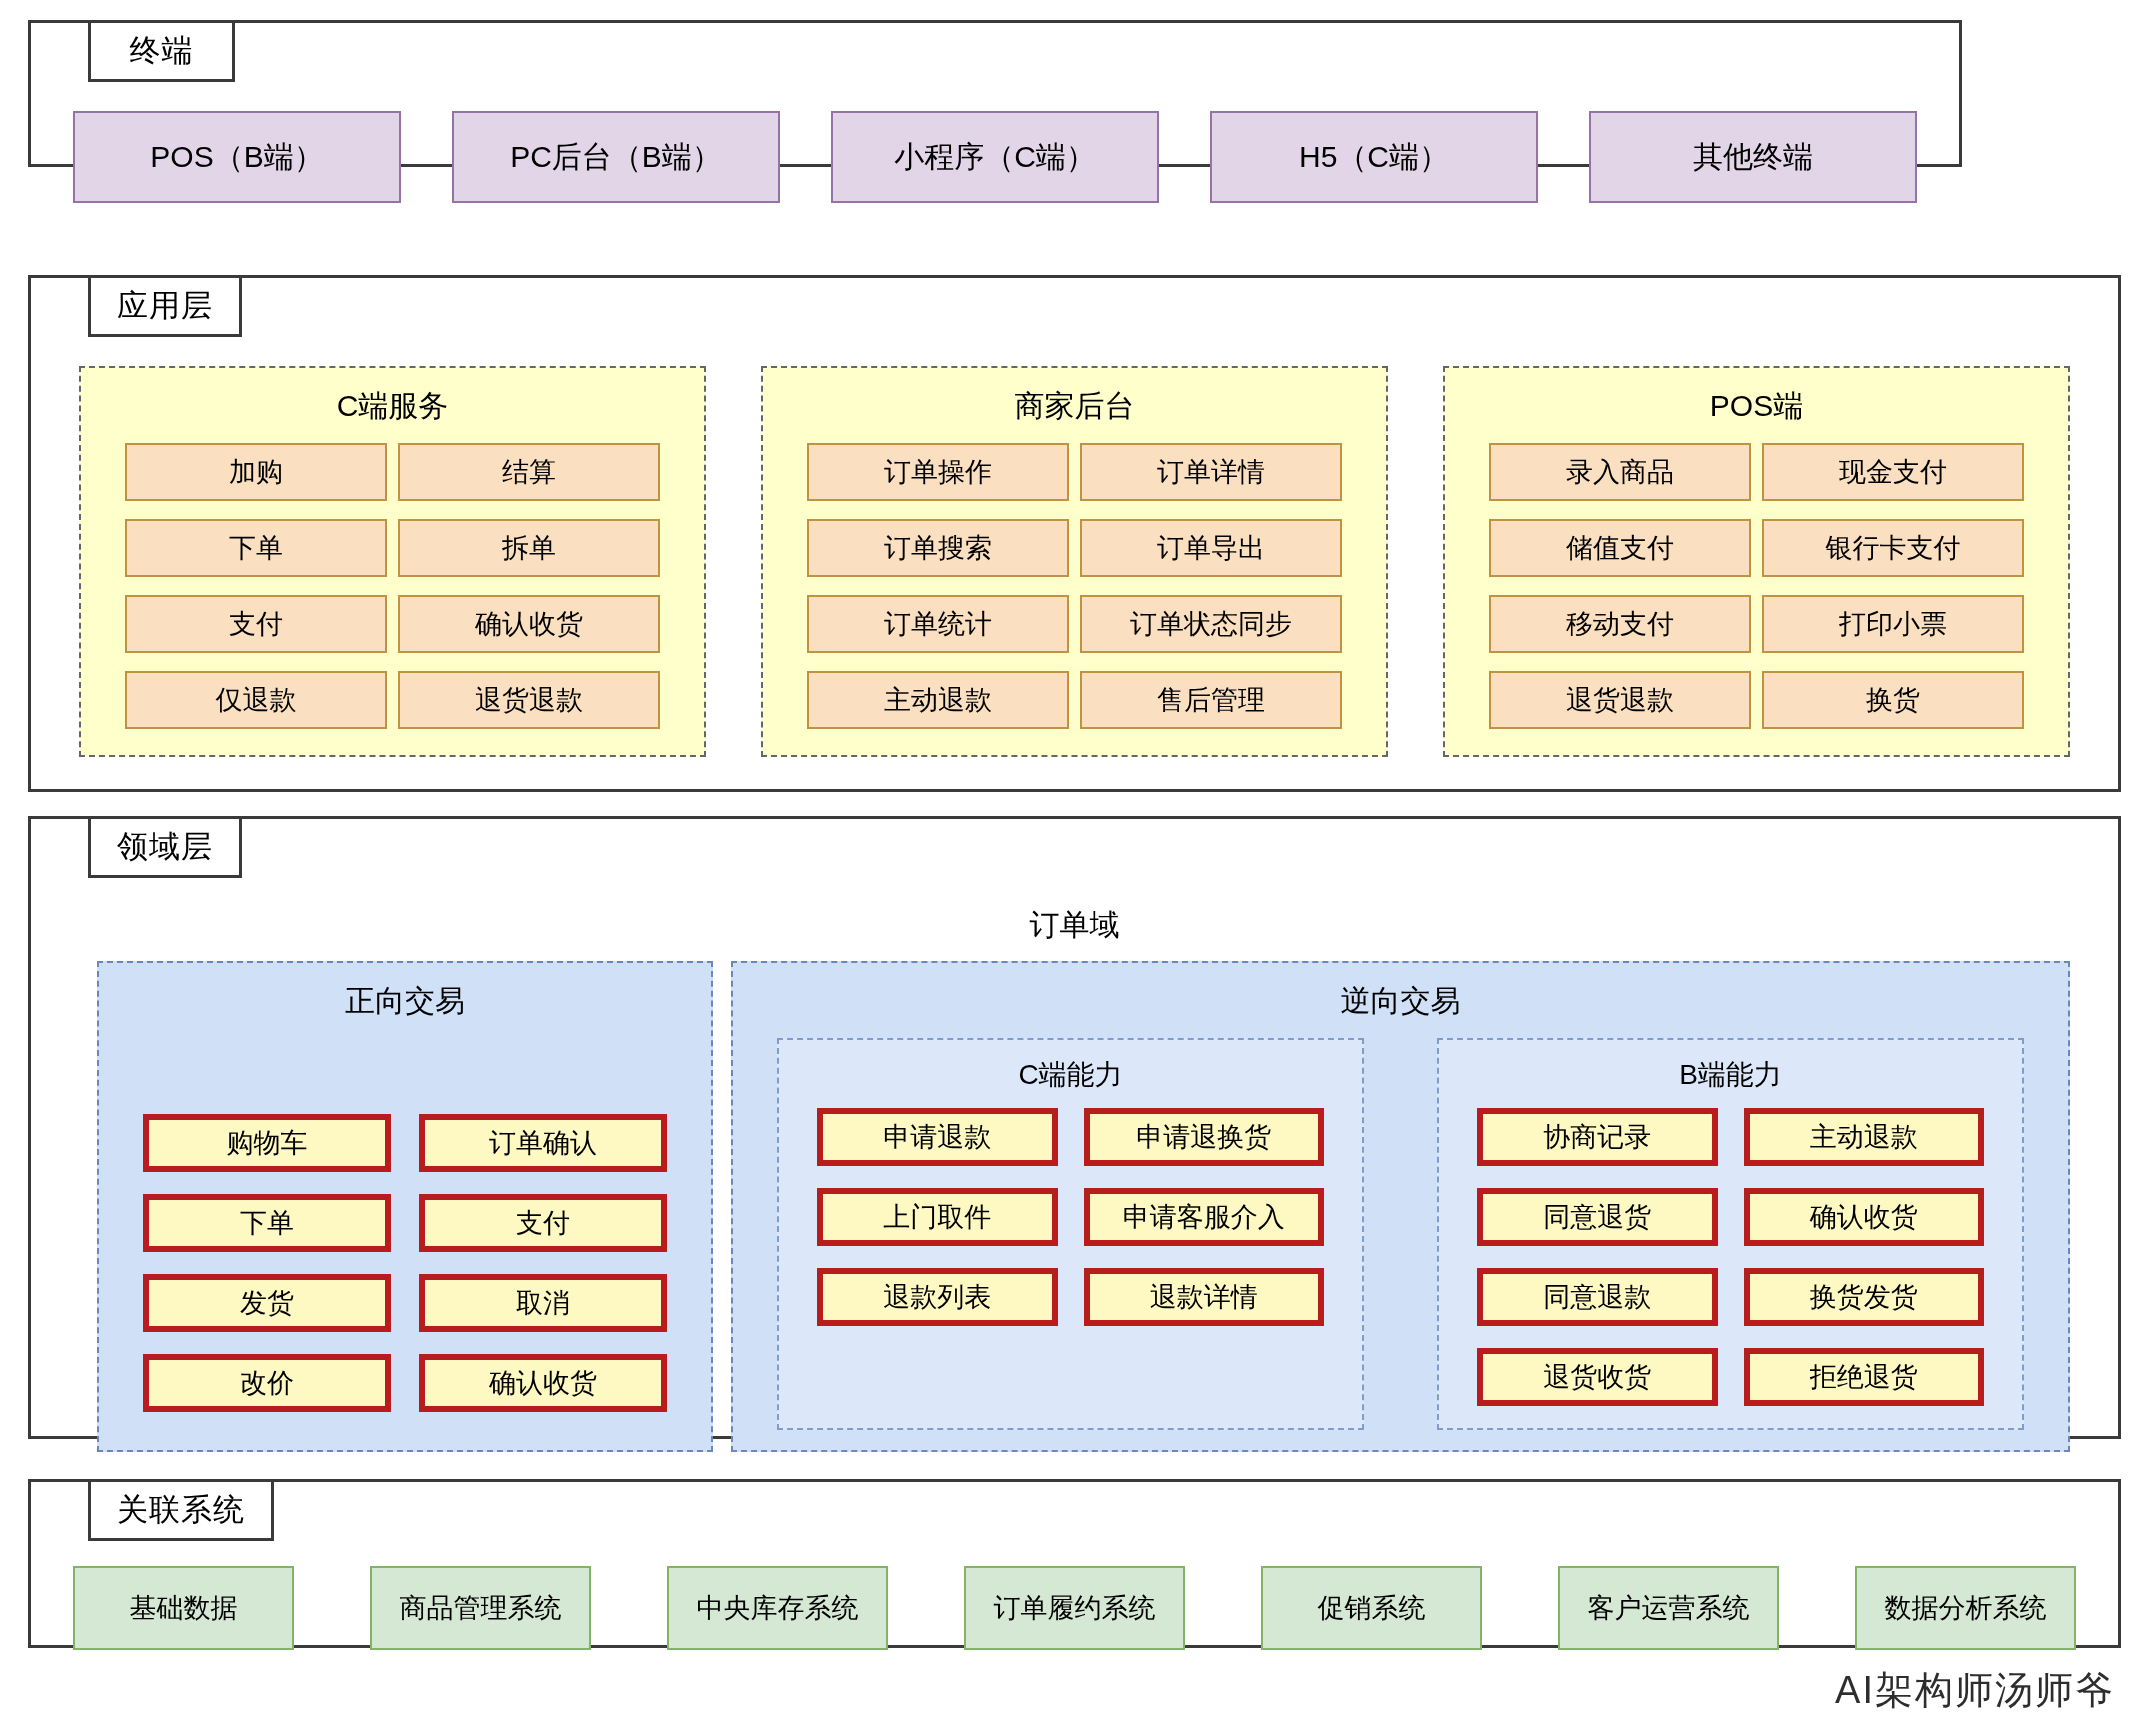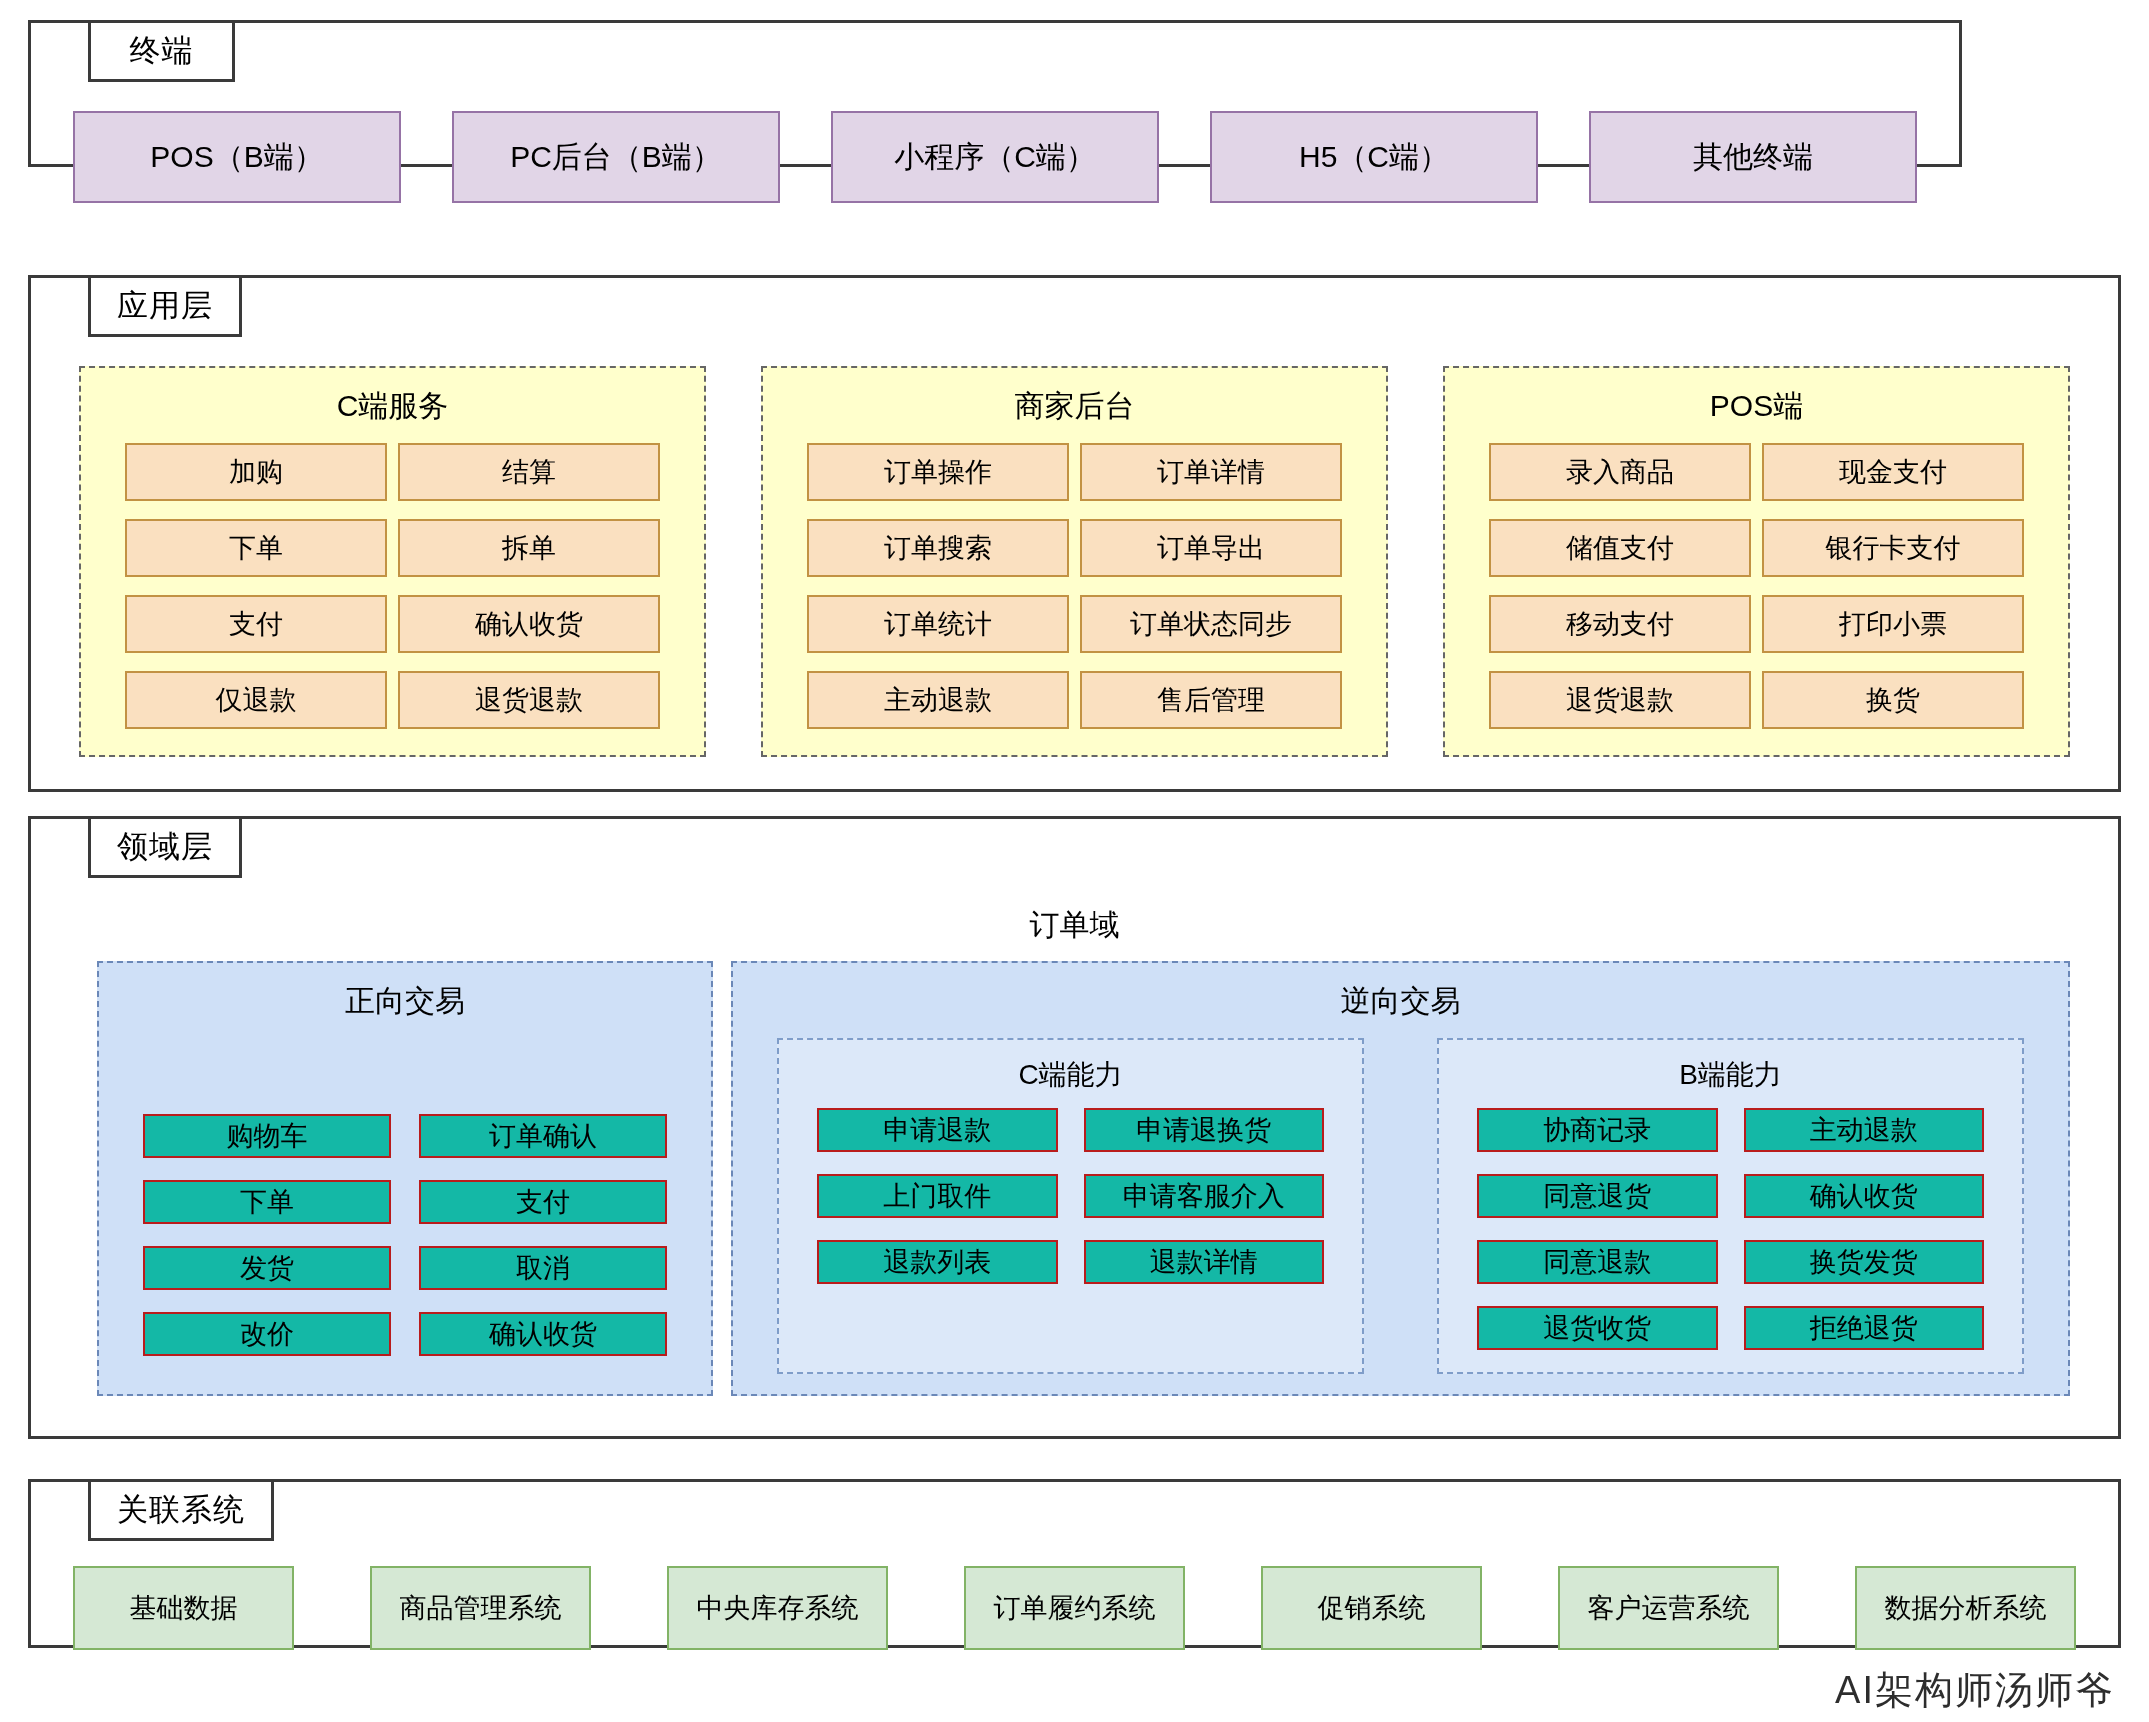--- a/index.html
+++ b/index.html
@@ -152,23 +152,23 @@
     border: 2px dashed #7f9dc9;
     padding: 16px 0 22px 0;
   }
   .subgroup-title {
     text-align: center;
     font-size: 28px;
     margin-bottom: 14px;
   }
   .cell-blue {
     box-sizing: border-box;
-    height: 44px;
-    background: #14b8a6;
-    border: 2px solid #b91c1c;
+    height: 58px;
+    background: #fef9c3;
+    border: 6px solid #b91c1c;
     display: flex;
     align-items: center;
     justify-content: center;
     font-size: 27px;
     color: #000;
   }
   .forward-grid {
     display: grid;
     grid-template-columns: 1fr 1fr;
     gap: 22px 28px;

